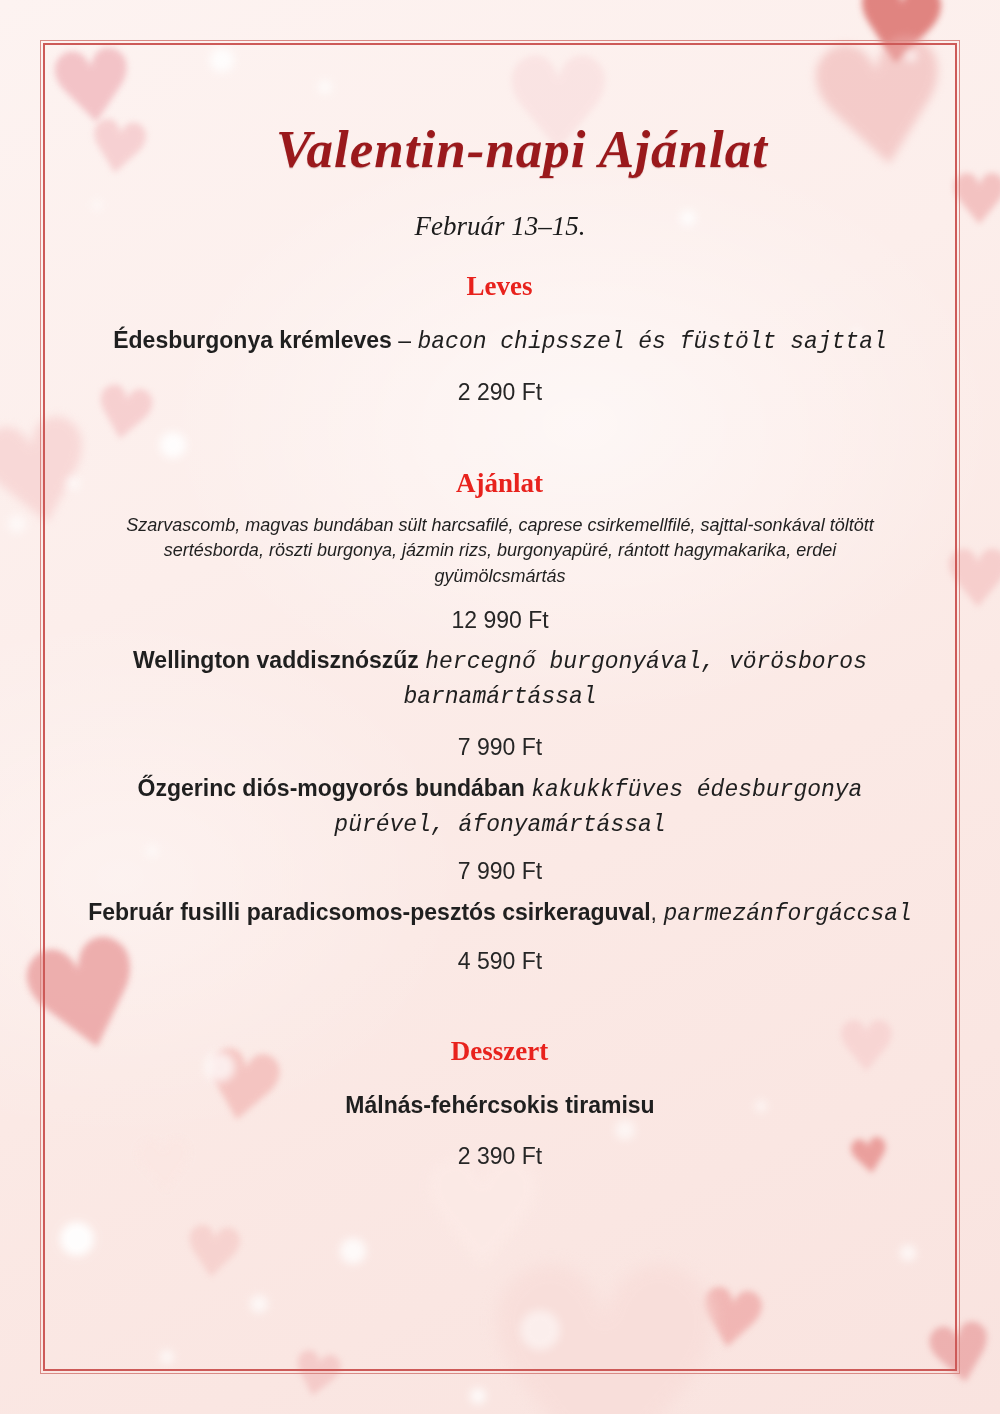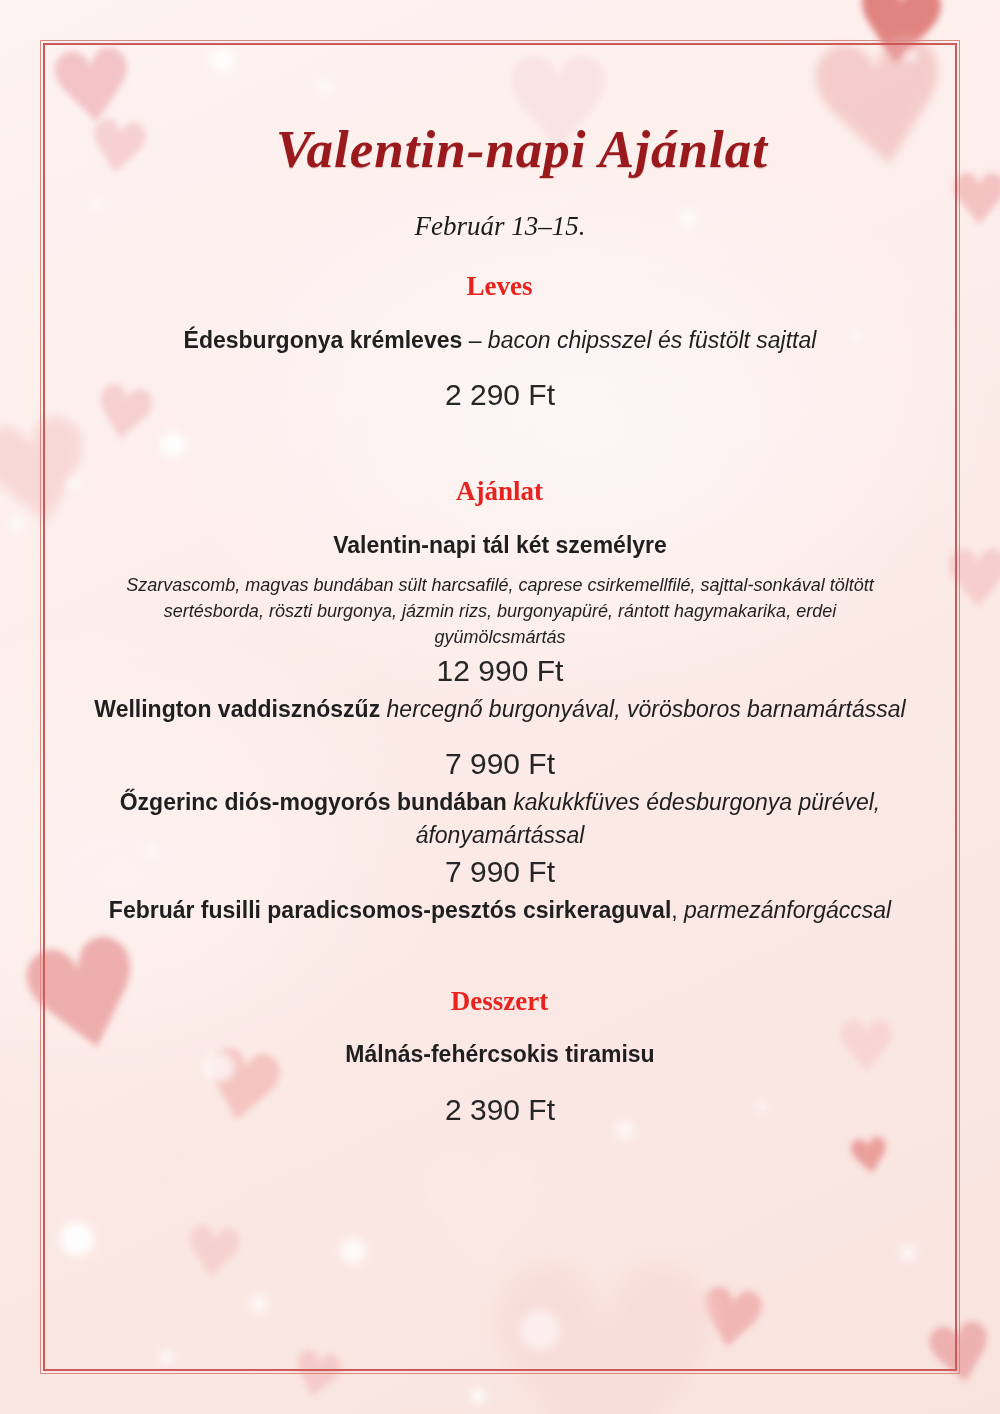--- a/index.html
+++ b/index.html
@@ -67,35 +67,35 @@
     font-weight:bold;
     font-size:27px;line-height:1.25;
     color:#e8221d;
   }
   h2.section.gap-lg{margin-top:58px;}
   .item-line{
     margin:20px auto 0 auto;
     max-width:830px;
     font-size:23px;line-height:1.42;
   }
-  .item-line.tight{margin-top:0;}
+  .item-line.tight{margin-top:8px;}
   .item-desc-block{
     margin:12px auto 0 auto;
     max-width:795px;
     font-style:italic;
     font-size:18px;line-height:1.42;
   }
   .price{
     margin:18px auto 0 auto;
-    font-size:30px;line-height:1.42;
+    font-size:23px;line-height:1.42;
     color:#262626;
   }
-  .price.tight{margin-top:0;}
+  .price.tight{margin-top:14px;}
   .b{font-weight:bold;}
-  .i{font-style:italic;}
+  .i{font-style:italic;font-family:Liberation Mono, monospace;}
   .sep{white-space:pre;}
 </style>
 </head>
 <body>
 
 <div class="page">
 
   <div class="decor">
     <span class="heart" style="left:48px;top:38px;font-size:100px;color:#f0b4ba;opacity:.75;transform:rotate(-6deg);">♥</span>
     <span class="heart" style="left:86px;top:112px;font-size:72px;color:#f4c3c6;opacity:.7;transform:rotate(8deg);">♥</span>
@@ -150,31 +150,31 @@
 
     <div class="subtitle">Február 13–15.</div>
 
     <h2 class="section">Leves</h2>
 
     <p class="item-line"><span class="b">Édesburgonya krémleves</span><span class="sep"> – </span><span class="i">bacon chipsszel és füstölt sajttal</span></p>
     <p class="price">2 290 Ft</p>
 
     <h2 class="section gap-lg">Ajánlat</h2>
 
-    <p class="item-line"><span class="b">Valentin-napi tál két személyre</span></p>
     <p class="item-desc-block">Szarvascomb, magvas bundában sült harcsafilé, caprese csirkemellfilé, sajttal-sonkával töltött sertésborda, röszti burgonya, jázmin rizs, burgonyapüré, rántott hagymakarika, erdei gyümölcsmártás</p>
     <p class="price tight">12 990 Ft</p>
 
     <p class="item-line tight"><span class="b">Wellington vaddisznószűz</span><span class="sep"> </span><span class="i">hercegnő burgonyával, vörösboros barnamártással</span></p>
     <p class="price">7 990 Ft</p>
 
     <p class="item-line tight"><span class="b">Őzgerinc diós-mogyorós bundában</span><span class="sep"> </span><span class="i">kakukkfüves édesburgonya pürével, áfonyamártással</span></p>
     <p class="price tight">7 990 Ft</p>
 
     <p class="item-line tight"><span class="b">Február fusilli paradicsomos-pesztós csirkeraguval</span><span class="sep">, </span><span class="i">parmezánforgáccsal</span></p>
+    <p class="price tight">4 590 Ft</p>
 
     <h2 class="section gap-lg">Desszert</h2>
 
     <p class="item-line"><span class="b">Málnás-fehércsokis tiramisu</span></p>
     <p class="price">2 390 Ft</p>
 
   </div>
 </div>
 
 </body></html>

